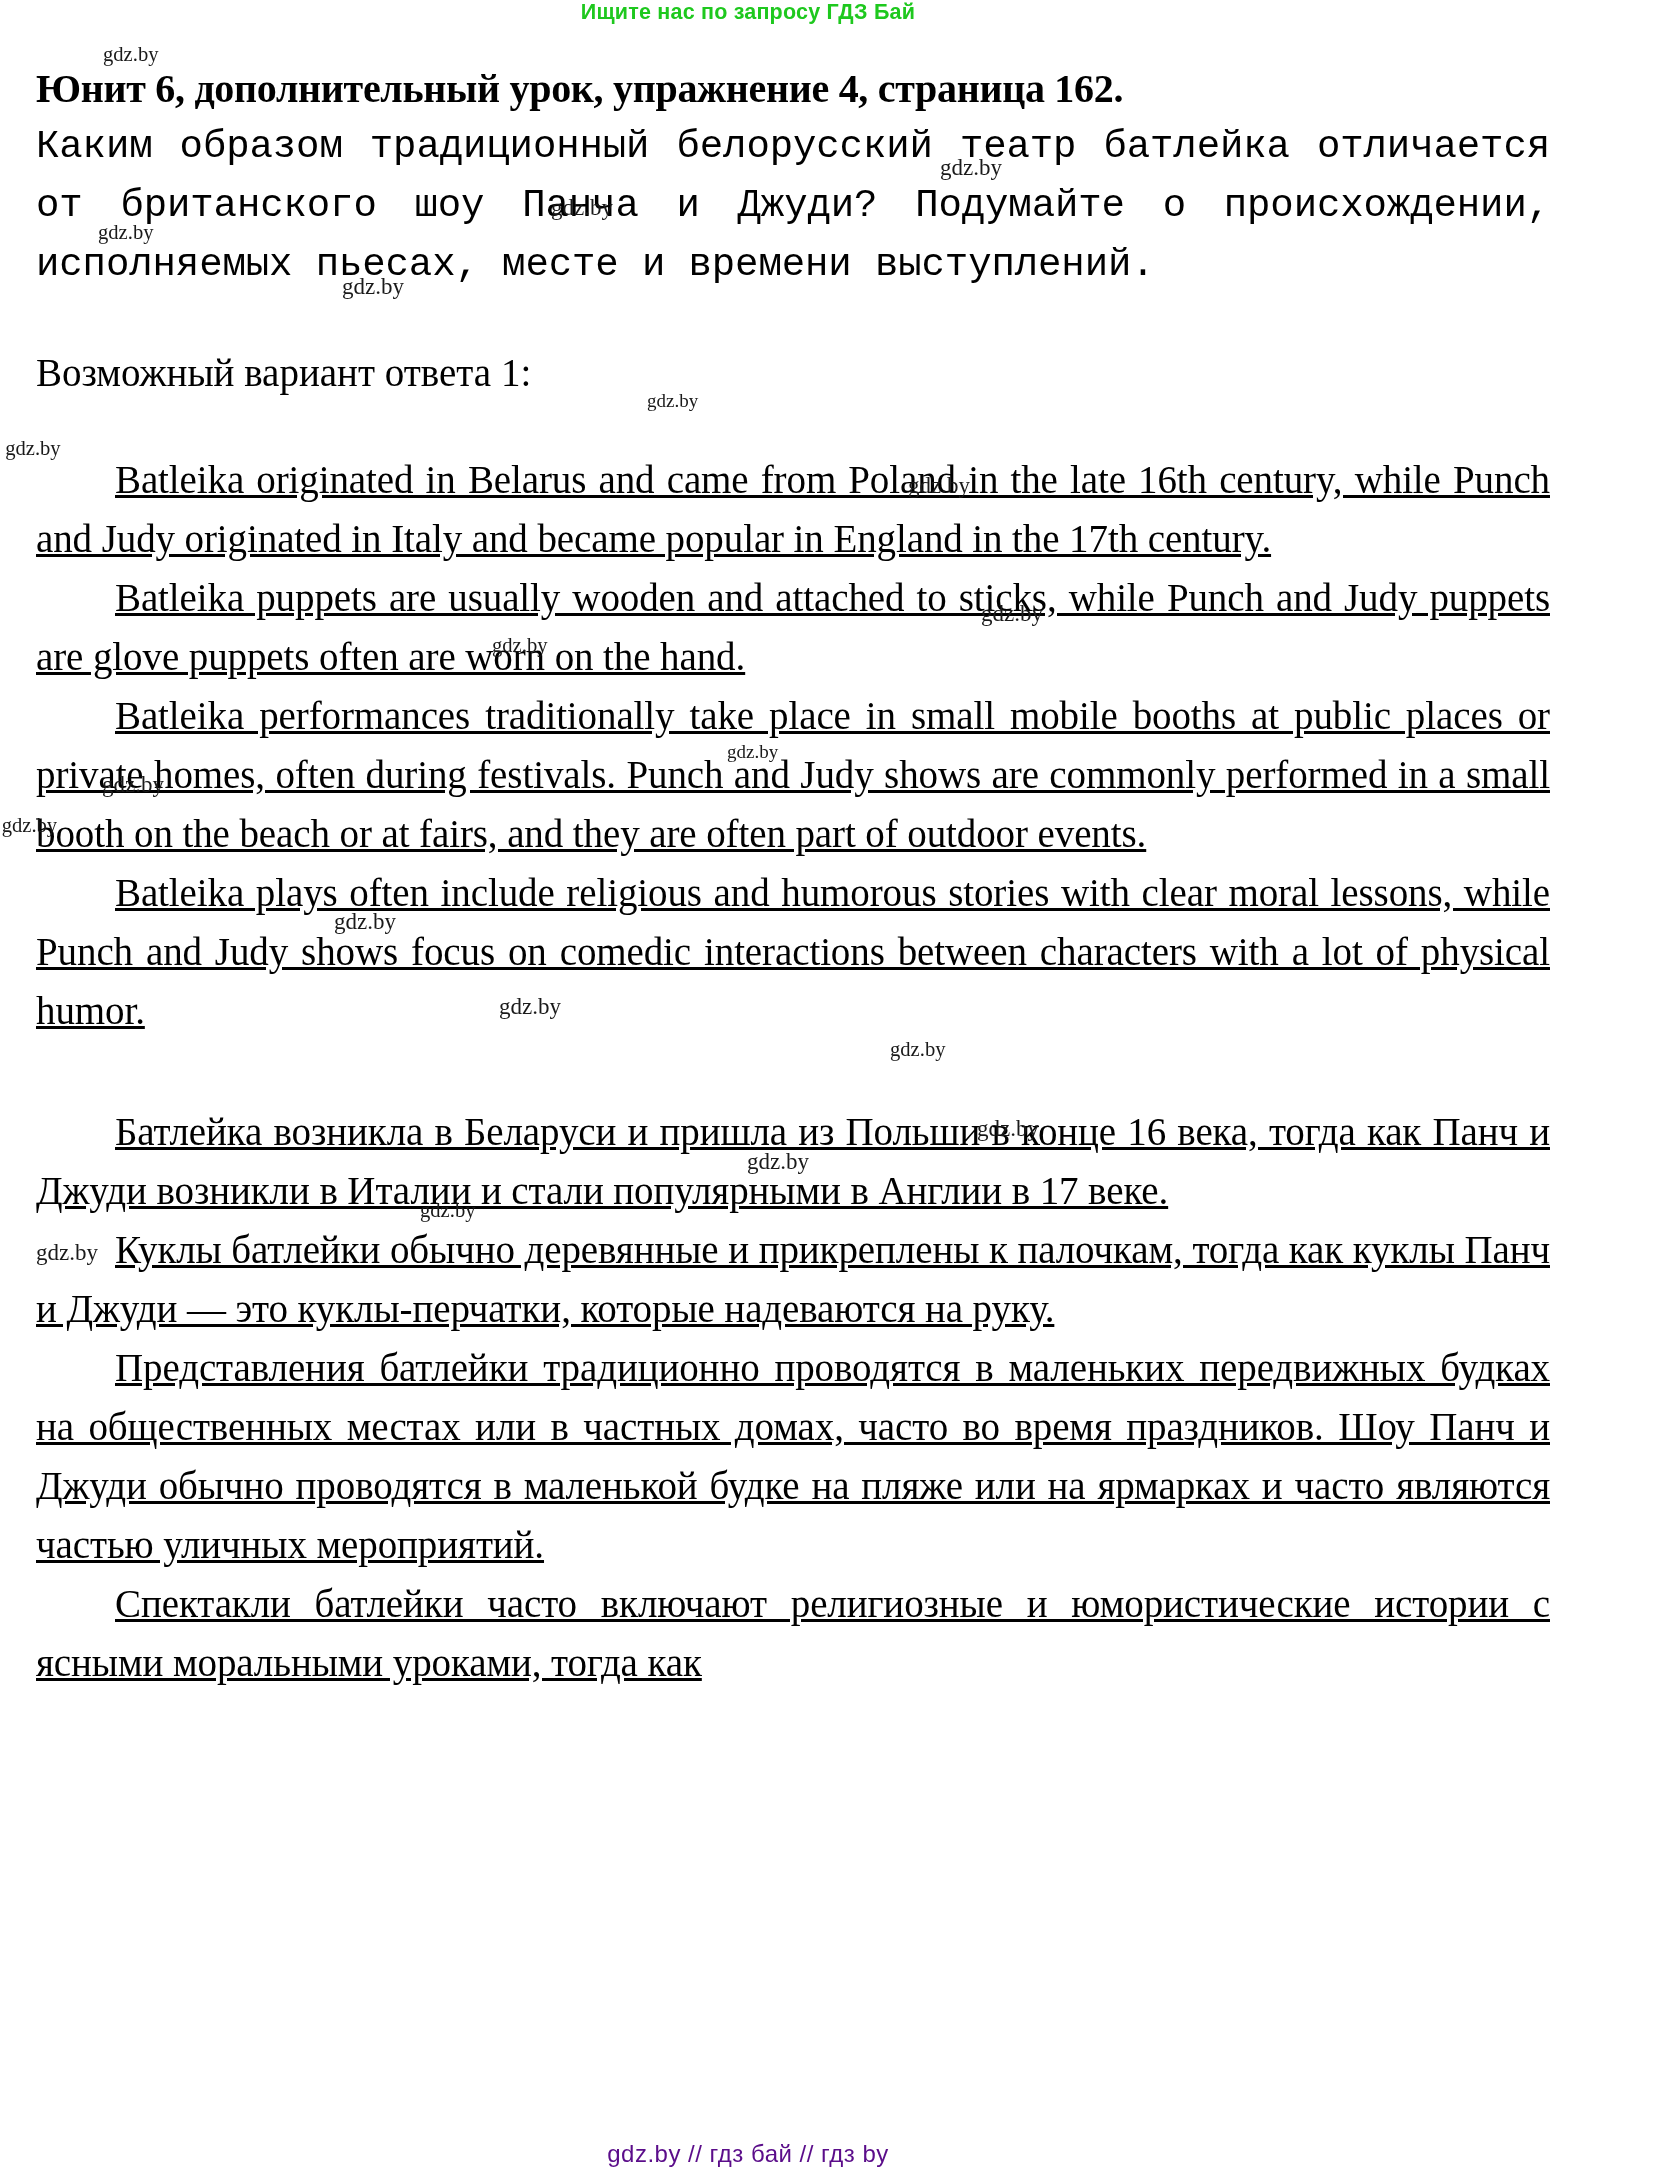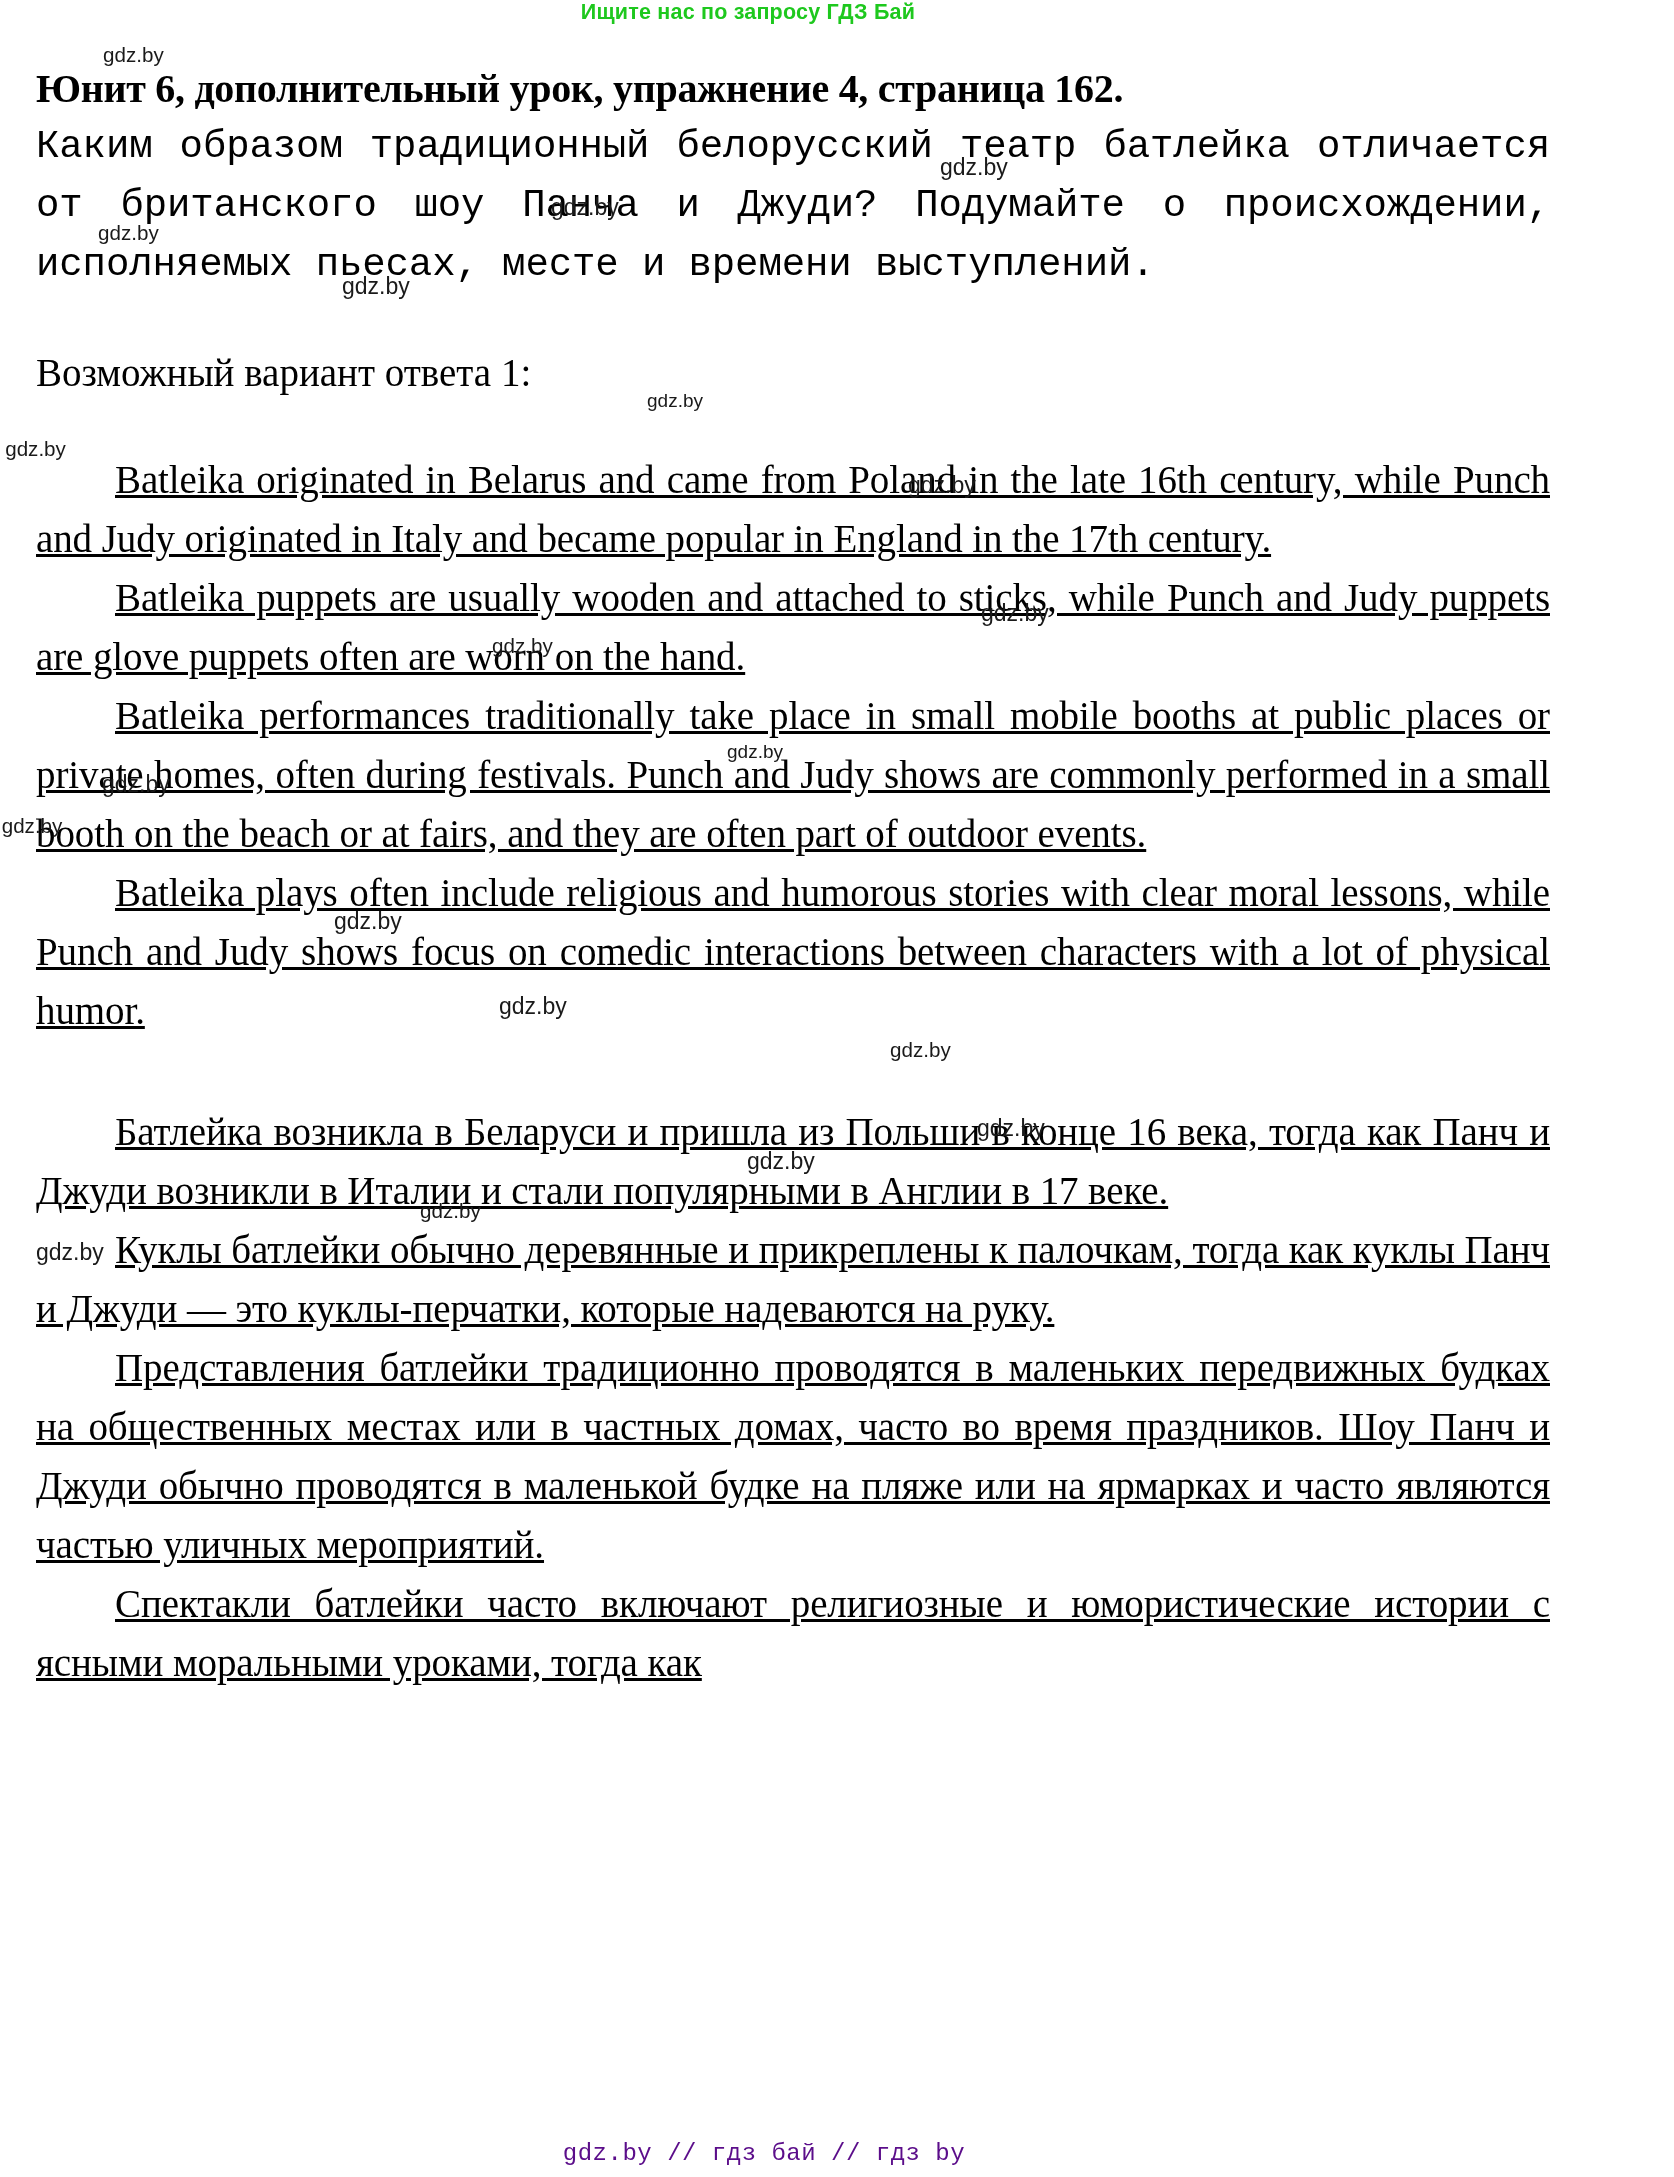--- a/index.html
+++ b/index.html
@@ -74,44 +74,43 @@
     line-height: 59px;
     margin: 0;
     text-indent: 0;
   }
   .spacer-md { height: 48px; }
   .spacer-lg { height: 62px; }
 
   
   .wm {
     position: absolute;
-    font-family: Liberation Sans, sans-serif;
+    font-family: Liberation Serif, serif;
     font-size: 23px;
     line-height: 23px;
     color: #1a1a1a;
     white-space: nowrap;
     pointer-events: none;
   }
   .wm.small { font-size: 20.6px; }
   .wm.tiny  { font-size: 19px; }
 
   
   .footer {
     position: absolute;
     bottom: 10.3px;
     left: 0;
     width: 100%;
     text-align: center;
-    font-family: Liberation Mono, monospace;
+    font-family: Liberation Sans, sans-serif;
     font-size: 24px;
     line-height: 27.5px;
     color: #5b0d8a;
     letter-spacing: 0.5px;
     white-space: nowrap;
-    margin-left: 16px;
   }
 </style>
 </head>
 <body>
 
 <div class="page">
 
   <div class="top-banner" style="color: rgb(30, 200, 30);">Ищите нас по запросу ГДЗ Бай</div>
 
   <div class="content">

